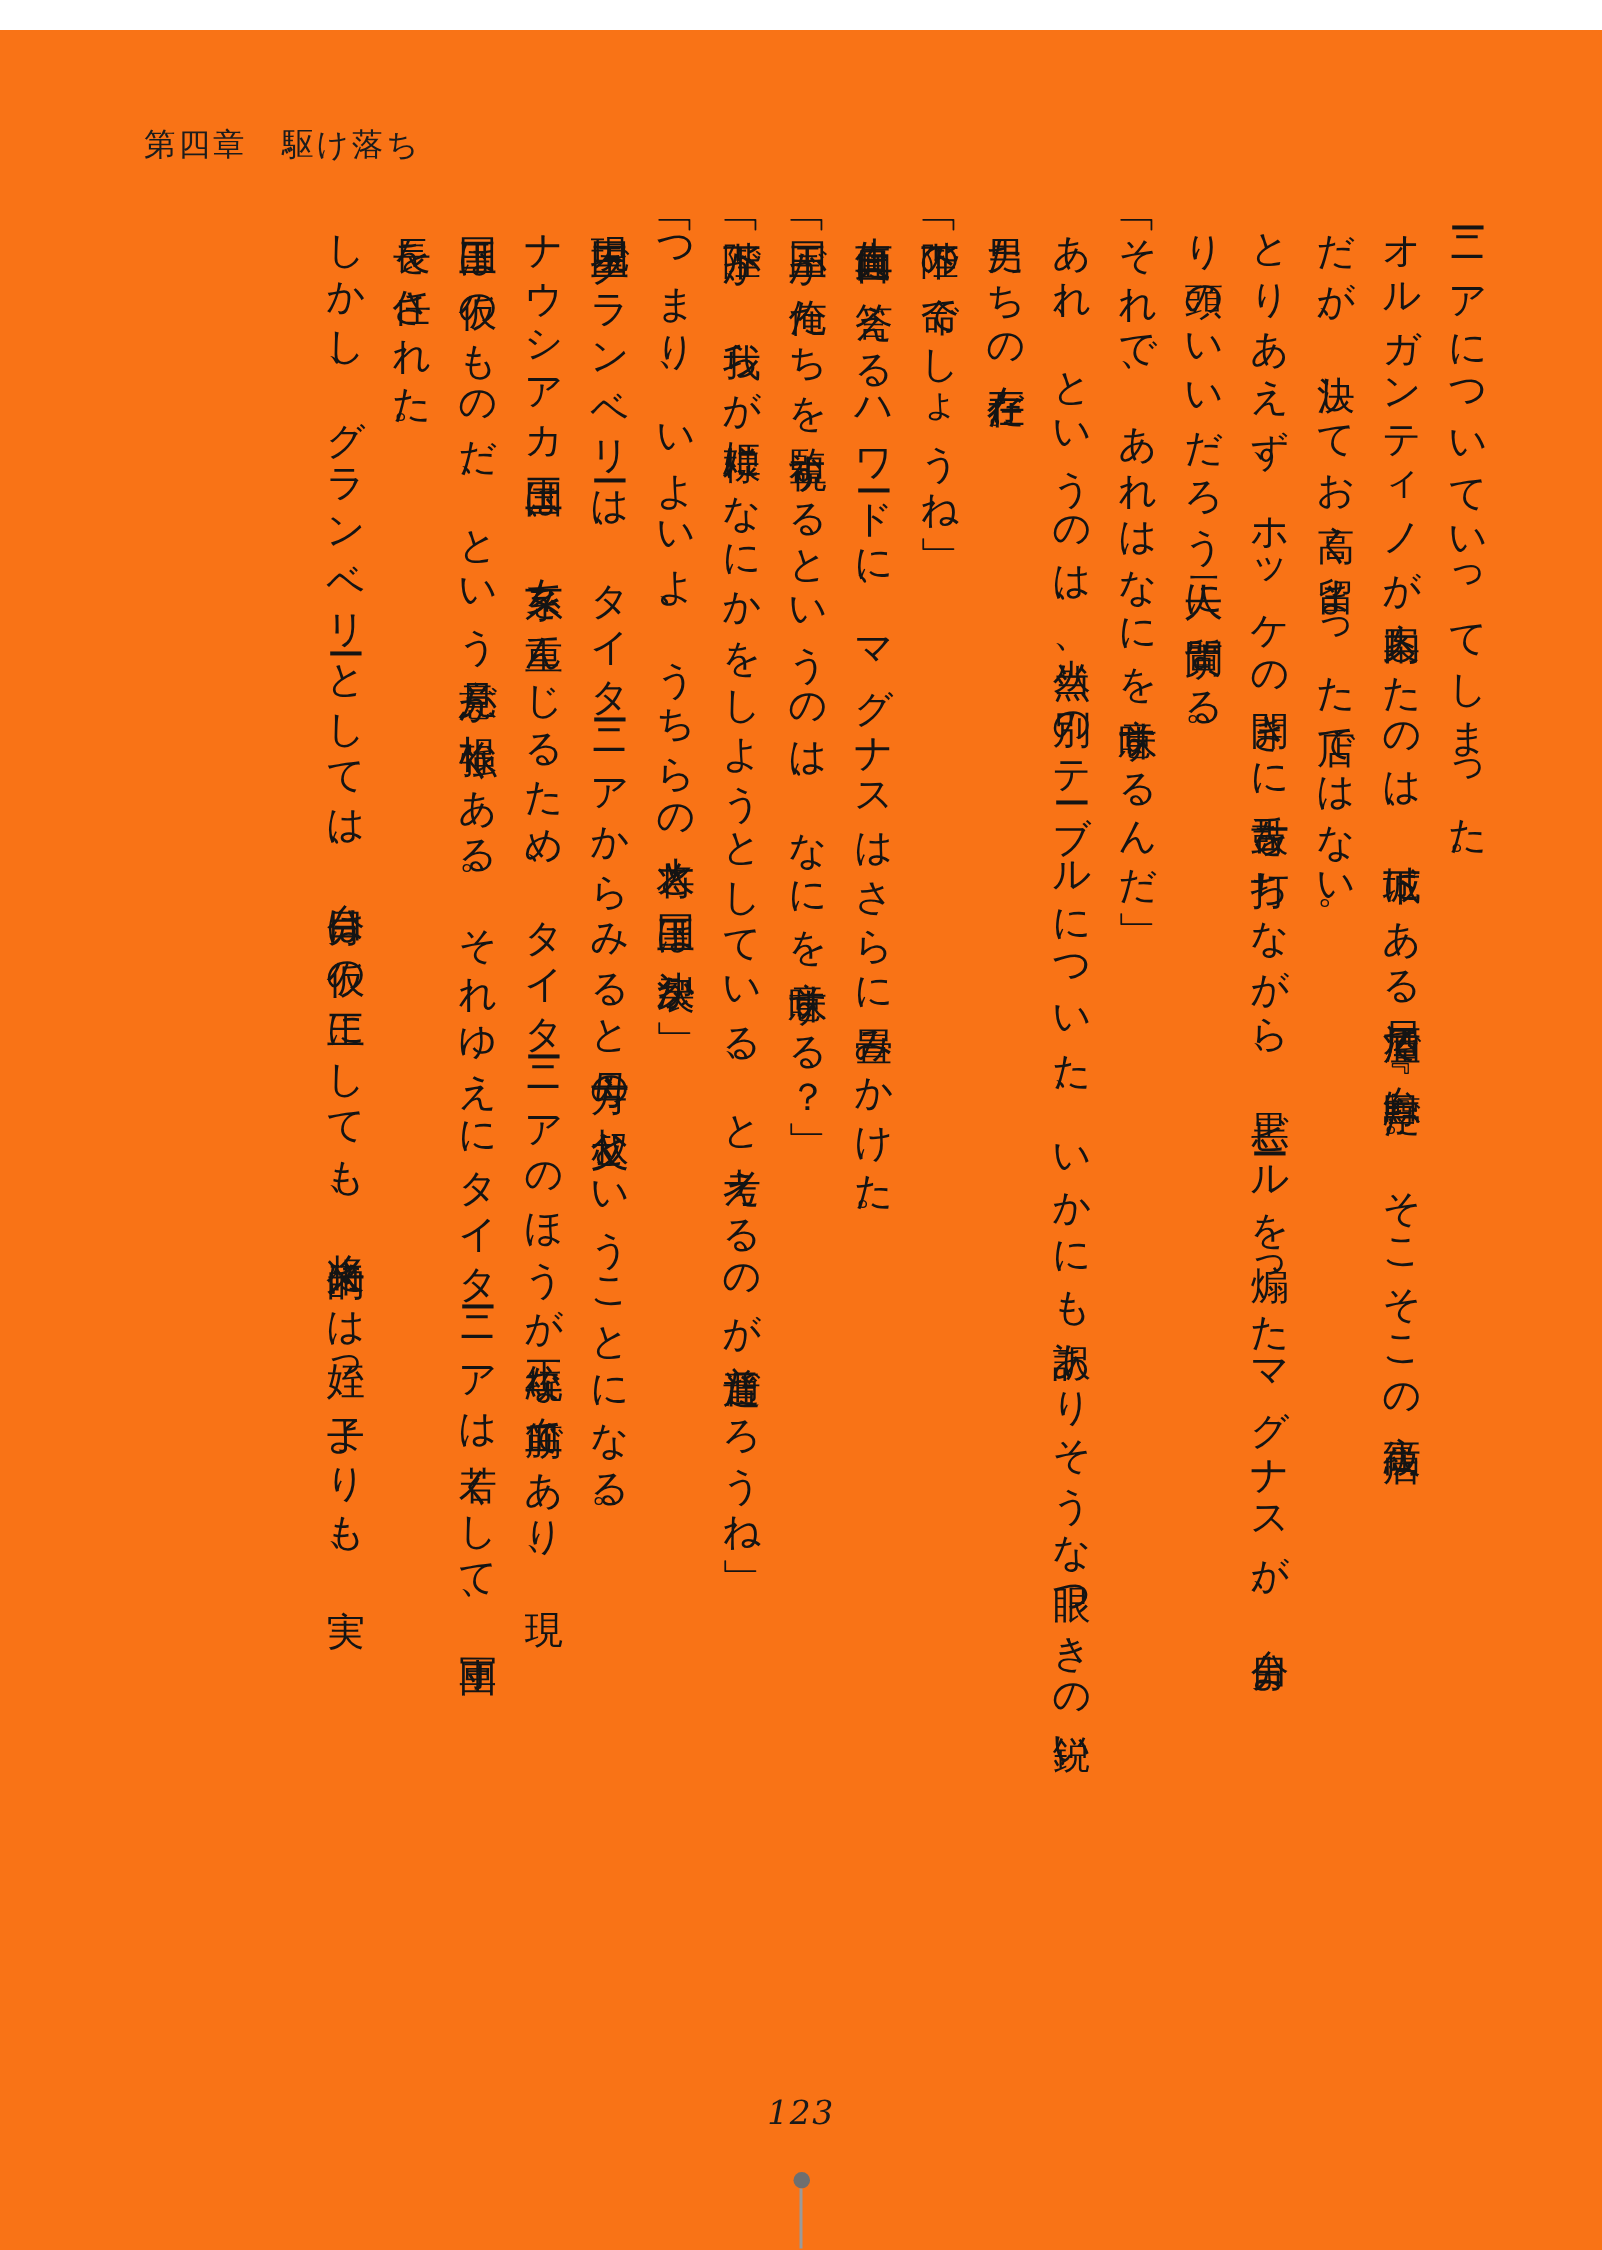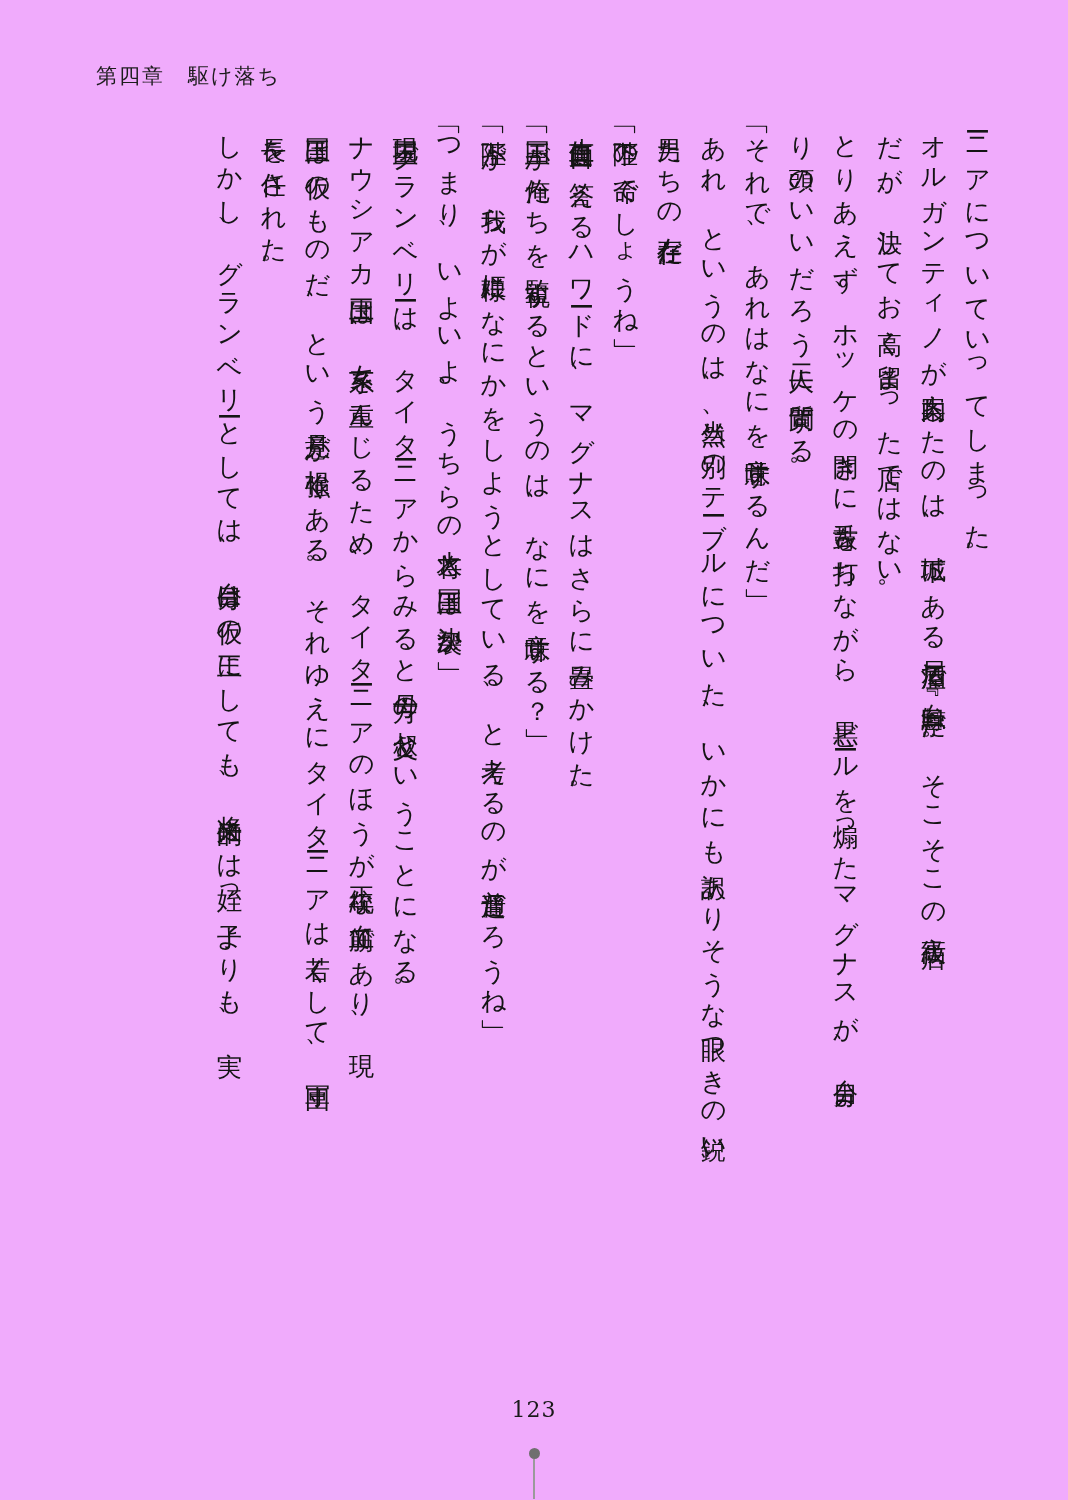--- a/index.html
+++ b/index.html
@@ -12,21 +12,22 @@
     height: 1500px;
     position: relative;
     font-family: "DejaVu Serif", "Liberation Serif", serif;
     color: #1a1a1a;
     overflow: hidden;
   }
 
   .page {
     position: absolute;
     inset: 0;
-    background: #f0abfc;
+    background: #f97316;
+    margin-top: 20px;
   }
 
   
   .chapter-header {
     position: absolute;
     top: 62px;
     left: 96px;
     font-size: 21px;
     letter-spacing: 2px;
     color: #1c1c1c;
@@ -68,20 +69,21 @@
   .page-number {
     position: absolute;
     bottom: 78px;
     left: 0;
     width: 100%;
     text-align: center;
     font-size: 22px;
     color: #1a1a1a;
     font-family: "DejaVu Serif", "Liberation Serif", serif;
     letter-spacing: 1px;
+    font-style: italic;
   }
 
   
   .bottom-mark {
     position: absolute;
     bottom: 0px;
     left: 50%;
     transform: translateX(-50%);
     width: 10px;
     height: 52px;

